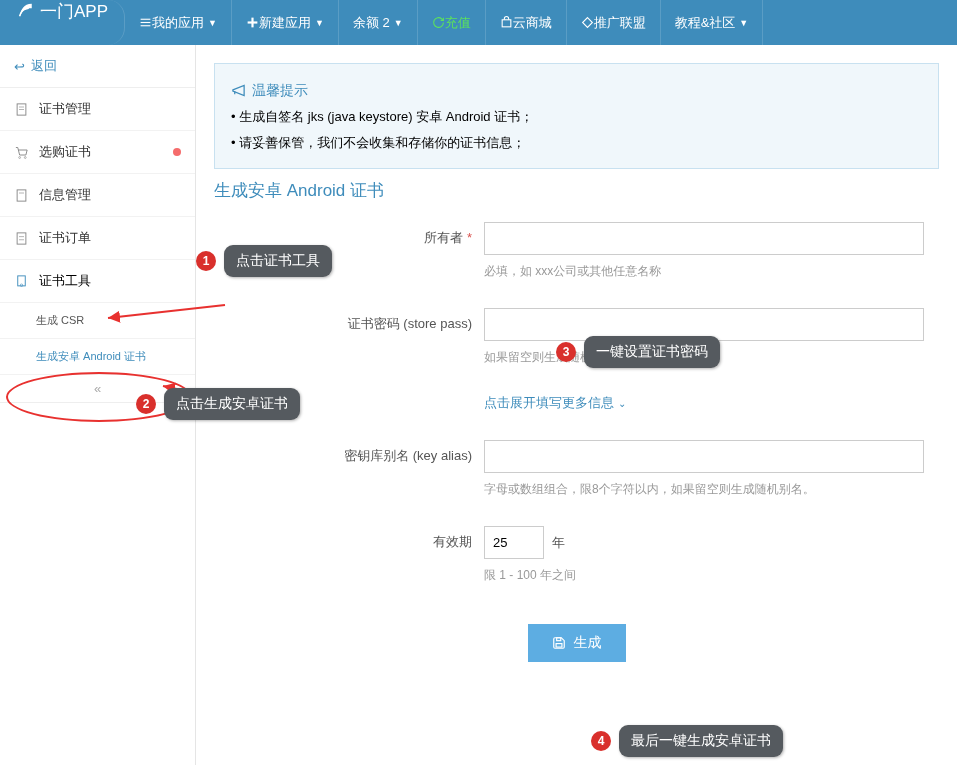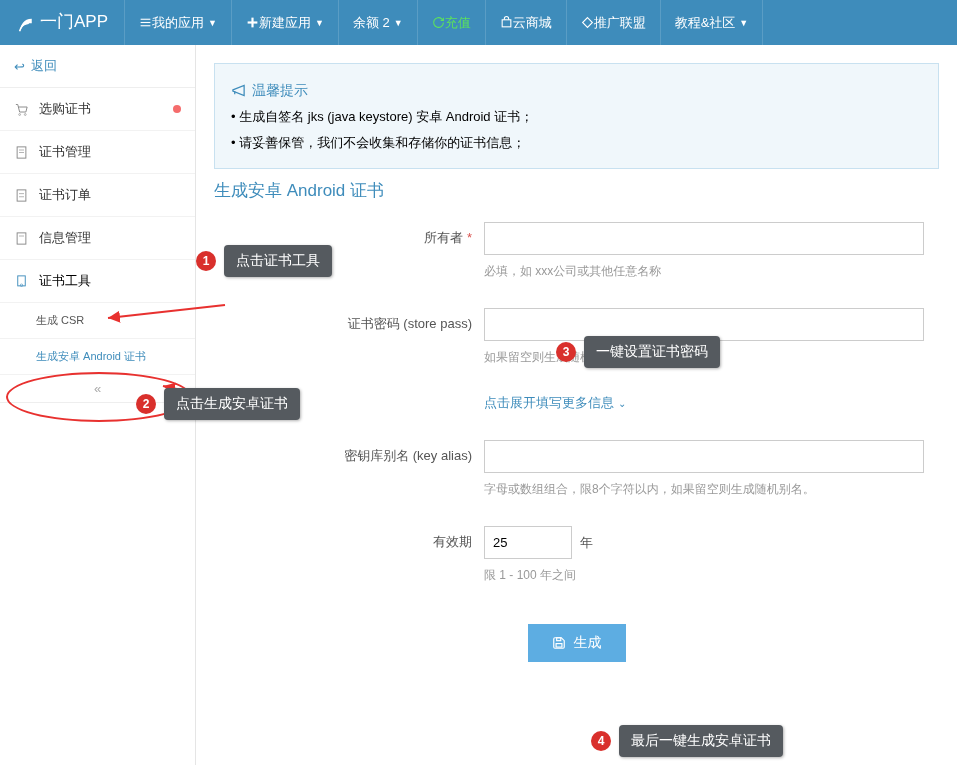--- a/index.html
+++ b/index.html
@@ -1,19 +1,19 @@
 <!DOCTYPE html>
 <html><head>
 <meta charset="utf-8">
 <style>
 * { box-sizing: border-box; margin: 0; padding: 0; }
 body { font-family: "Microsoft YaHei", Arial, sans-serif; font-size: 13px; color: #555; background: #fff; }
 
 .topnav { background: #3E8CBB; height: 45px; display: flex; align-items: stretch; color: #fff; }
-.brand { display: flex; align-items: flex-end; padding: 12px 16px; font-size: 17px; gap: 6px; border-right: 1px solid rgba(255,255,255,0.15); }
+.brand { display: flex; align-items: flex-start; padding: 0 16px; font-size: 17px; gap: 6px; border-right: 1px solid rgba(255,255,255,0.15); border-radius: 17px; }
 .brand svg { width: 18px; height: 18px; }
 .navitem { display: flex; align-items: center; padding: 0 14px; border-right: 1px solid rgba(255,255,255,0.15); cursor: pointer; white-space: nowrap; font-size: 13px; }
 .navitem .caret { margin-left: 4px; font-size: 9px; }
 .navitem.green { color: #5CE25C; }
 .navitem svg { width: 13px; height: 13px; }
 
 .layout { display: flex; }
 .sidebar { width: 196px; border-right: 1px solid #e5e5e5; min-height: 720px; background: #fff; }
 .back { padding: 12px 14px; color: #3E8CBB; cursor: pointer; display: flex; align-items: center; gap: 6px; border-bottom: 1px solid #eee; }
 .side-item { padding: 12px 14px; display: flex; align-items: center; gap: 10px; cursor: pointer; color: #333; border-bottom: 1px solid #f2f2f2; position: relative; }
@@ -29,31 +29,31 @@
 .alert .title { display: flex; align-items: center; gap: 6px; font-size: 14px; }
 .alert .line { color: #000000; }
 
 h2.section-title { color: #3E8CBB; font-weight: normal; font-size: 17px; margin: 10px 0 20px 0; }
 
 .form-row { display: flex; align-items: flex-start; margin-bottom: 28px; }
 .form-label { width: 270px; text-align: right; padding-right: 12px; padding-top: 7px; color: #555; }
 .form-label .star { color: #d9534f; margin-left: 4px; }
 .form-body { flex: 1; }
 .form-input { width: 100%; max-width: 440px; height: 33px; border: 1px solid #ccc; padding: 0 8px; font-size: 13px; }
-.form-input.small { width: 88px; }
+.form-input.small { width: 60px; }
 .help { color: #999; font-size: 12px; margin-top: 8px; }
 .expand-link { color: #3E8CBB; cursor: pointer; font-size: 13px; display: inline-flex; align-items: center; gap: 4px; }
 .inline-year { display: flex; align-items: center; gap: 8px; }
 .submit-area { text-align: center; margin-top: 40px; }
 .btn-primary { background: #5DADE2; color: #fff; border: none; padding: 10px 24px; font-size: 14px; cursor: pointer; display: inline-flex; align-items: center; gap: 8px; }
 .btn-primary svg { width: 14px; height: 14px; }
 
 
 .anno-badge { display: inline-flex; align-items: center; justify-content: center; width: 20px; height: 20px; background: #d9302c; color: #fff; border-radius: 50%; font-size: 12px; font-weight: bold; }
-.anno-tip { display: inline-block; background: #555a5f; color: #fff; padding: 7px 12px; font-size: 14px; border-radius: 4px; box-shadow: 1px 1px 3px rgba(0,0,0,0.3); }
+.anno-tip { display: inline-block; background: #555a5f; color: #fff; padding: 7px 12px; font-size: 14px; border-radius: 9px; box-shadow: 1px 1px 3px rgba(0,0,0,0.3); }
 .anno-group { position: absolute; display: flex; align-items: center; gap: 8px; z-index: 10; }
 .red-ellipse { position: absolute; border: 2px solid #e8312f; border-radius: 50%; pointer-events: none; z-index: 5; }
 .red-arrow { position: absolute; z-index: 5; pointer-events: none; }
 </style>
 </head>
 <body>
 
 <div class="topnav">
   <div class="brand">
     <svg viewBox="0 0 24 24" fill="#fff">
@@ -111,49 +111,49 @@
 </div>
 
 <div class="layout">
   <div class="sidebar">
     <div class="back">
       <span>↩</span>
       <span>返回</span>
     </div>
     <div class="side-item">
       <svg viewBox="0 0 24 24">
+          <rect x="5" y="3" width="14" height="18" stroke-width="1.5"></rect>
+          <line x1="8" y1="8" x2="16" y2="8"></line>
+          <line x1="8" y1="12" x2="16" y2="12"></line>
+        </svg>
+      <span>证书管理</span>
+    </div>
+    <div class="side-item">
+      <svg viewBox="0 0 24 24">
           <circle cx="9" cy="20" r="1.5"></circle>
           <circle cx="18" cy="20" r="1.5"></circle>
           <path d="M3 4h3l3 12h10l2-8H7" stroke-width="1.5"></path>
         </svg>
       <span>选购证书</span>
       <span class="dot"></span>
     </div>
     <div class="side-item">
       <svg viewBox="0 0 24 24">
           <rect x="5" y="3" width="14" height="18" stroke-width="1.5"></rect>
           <line x1="8" y1="8" x2="16" y2="8"></line>
-          <line x1="8" y1="12" x2="16" y2="12"></line>
-        </svg>
-      <span>证书管理</span>
+        </svg>
+      <span>信息管理</span>
     </div>
     <div class="side-item">
       <svg viewBox="0 0 24 24">
           <rect x="5" y="3" width="14" height="18" stroke-width="1.5"></rect>
           <line x1="8" y1="9" x2="16" y2="9"></line>
           <line x1="8" y1="14" x2="16" y2="14"></line>
         </svg>
       <span>证书订单</span>
-    </div>
-    <div class="side-item">
-      <svg viewBox="0 0 24 24">
-          <rect x="5" y="3" width="14" height="18" stroke-width="1.5"></rect>
-          <line x1="8" y1="8" x2="16" y2="8"></line>
-        </svg>
-      <span>信息管理</span>
     </div>
     <div class="side-item active">
       <svg viewBox="0 0 24 24" style="stroke:#3E8CBB;">
           <rect x="6" y="3" width="12" height="16" stroke-width="1.5"></rect>
           <circle cx="12" cy="18" r="2"></circle>
         </svg>
       <span>证书工具</span>
     </div>
     <div class="side-sub">
       <span>生成 CSR</span>

